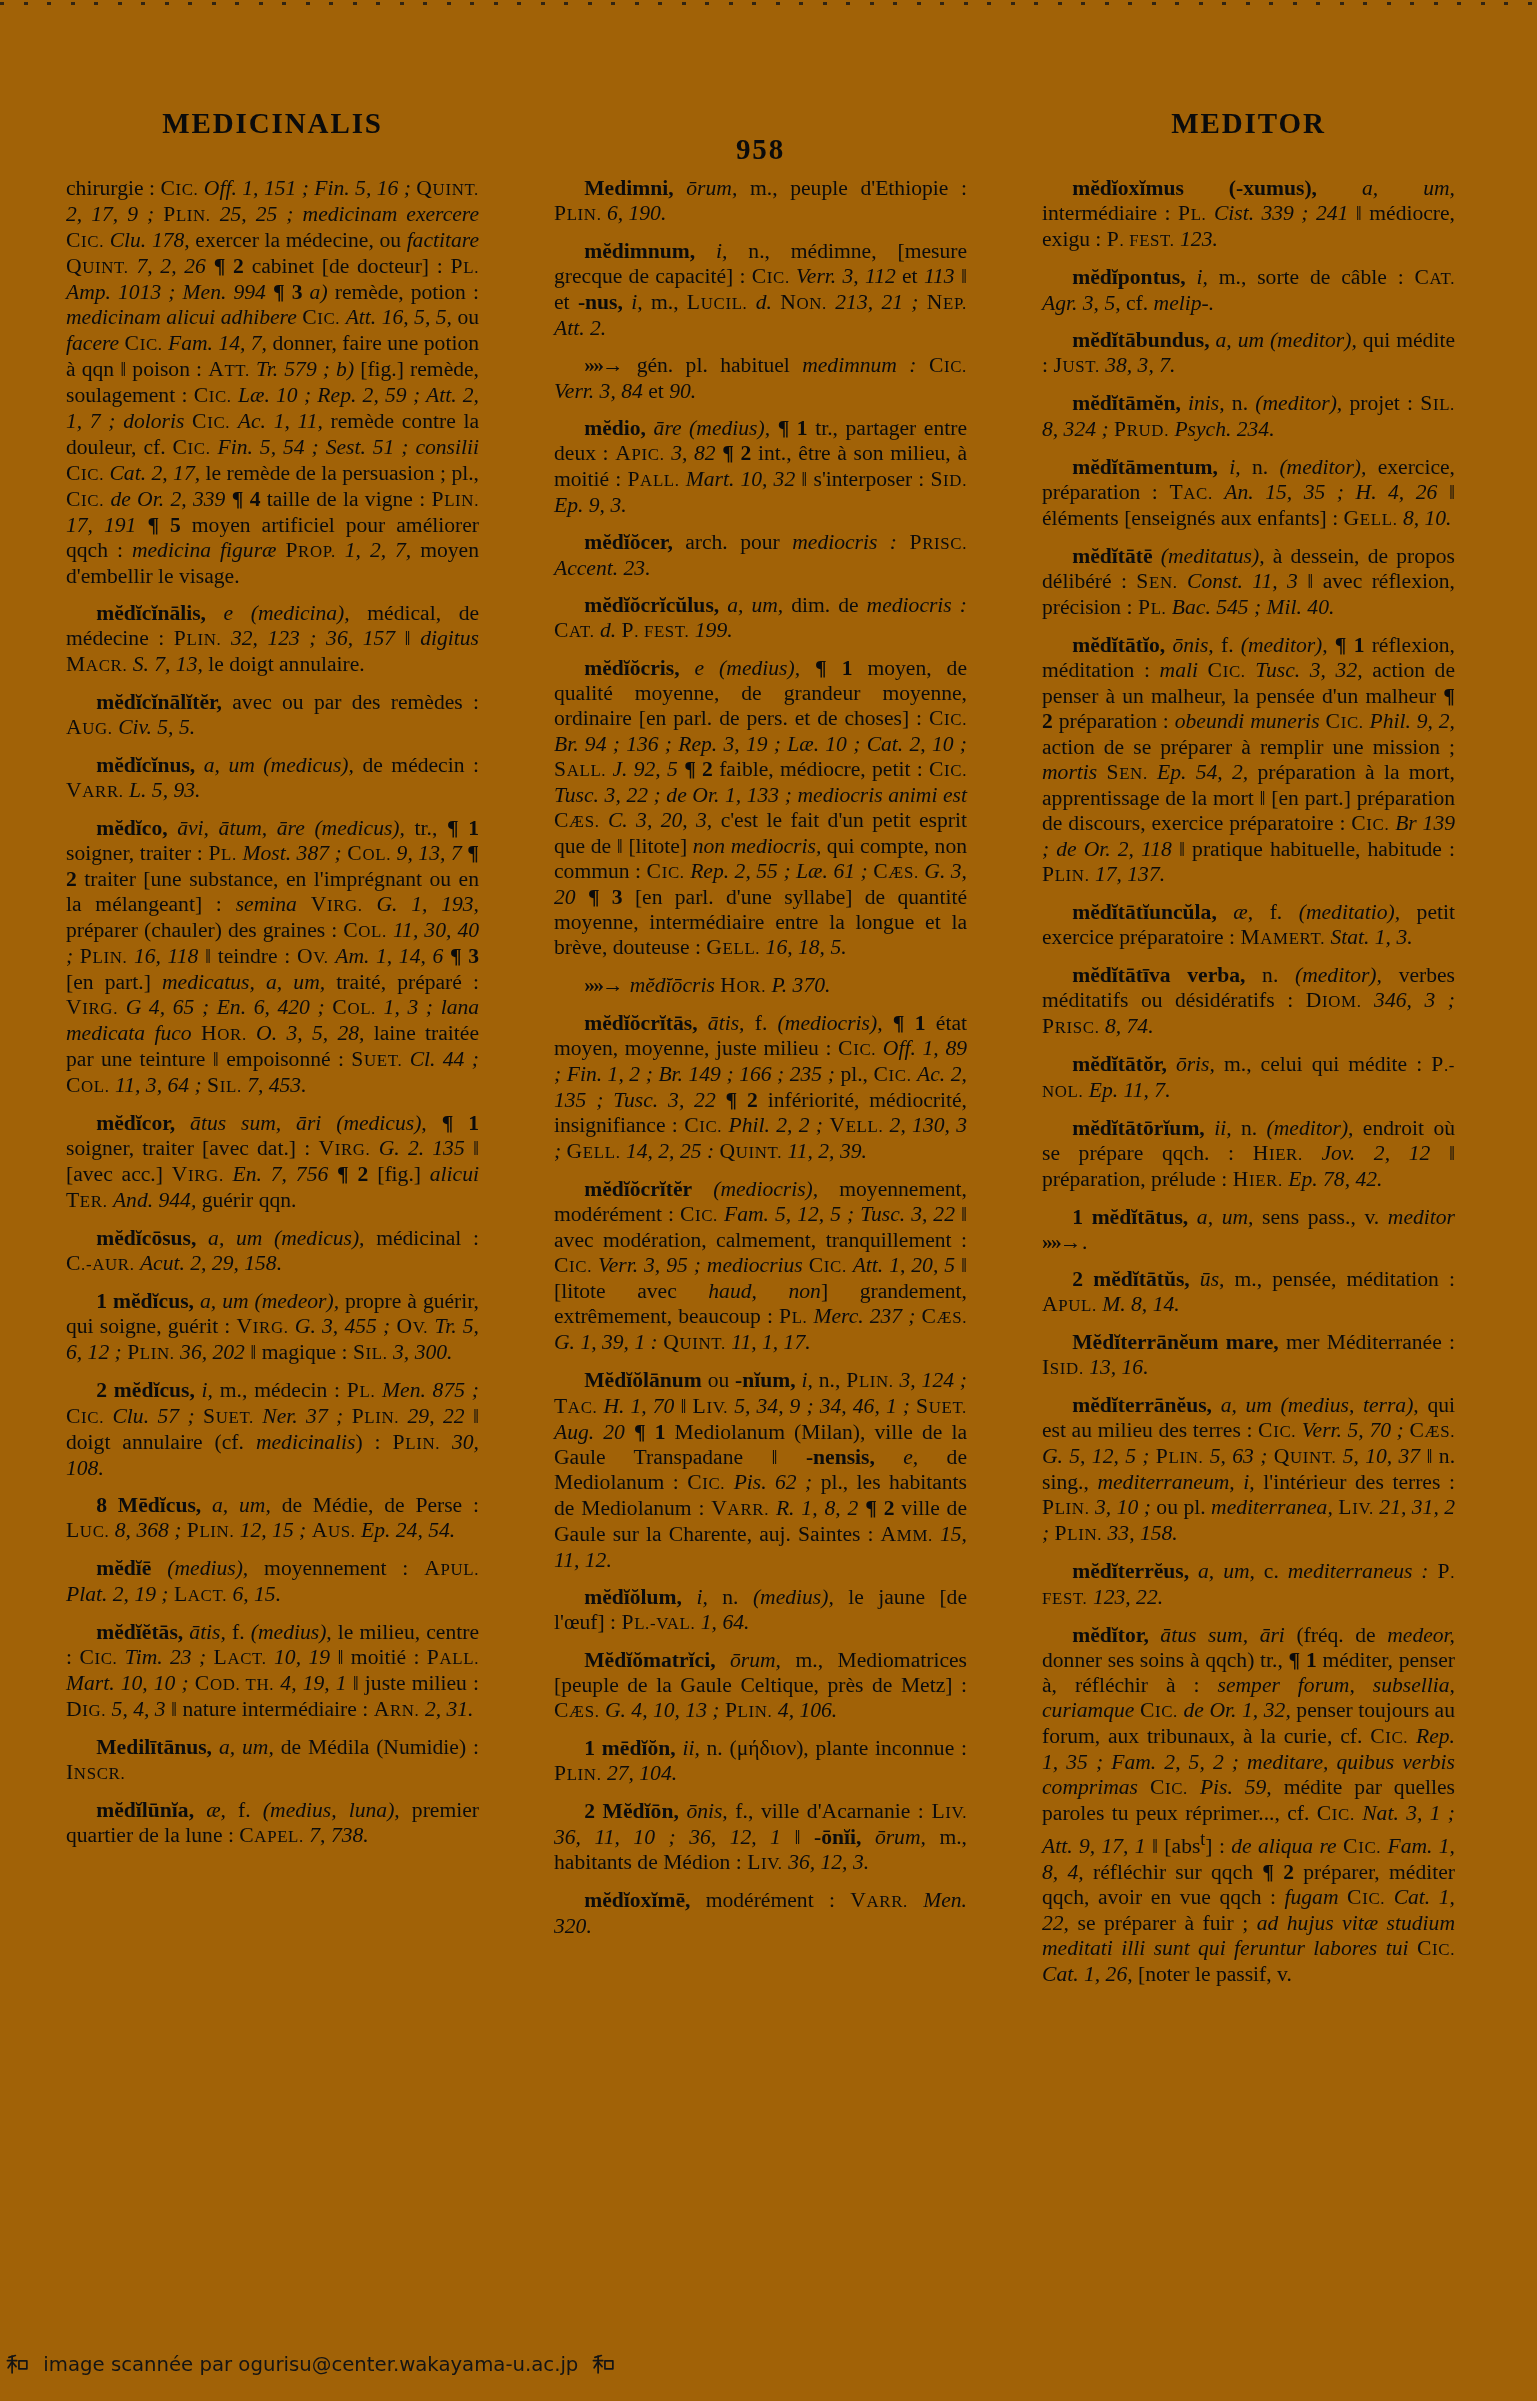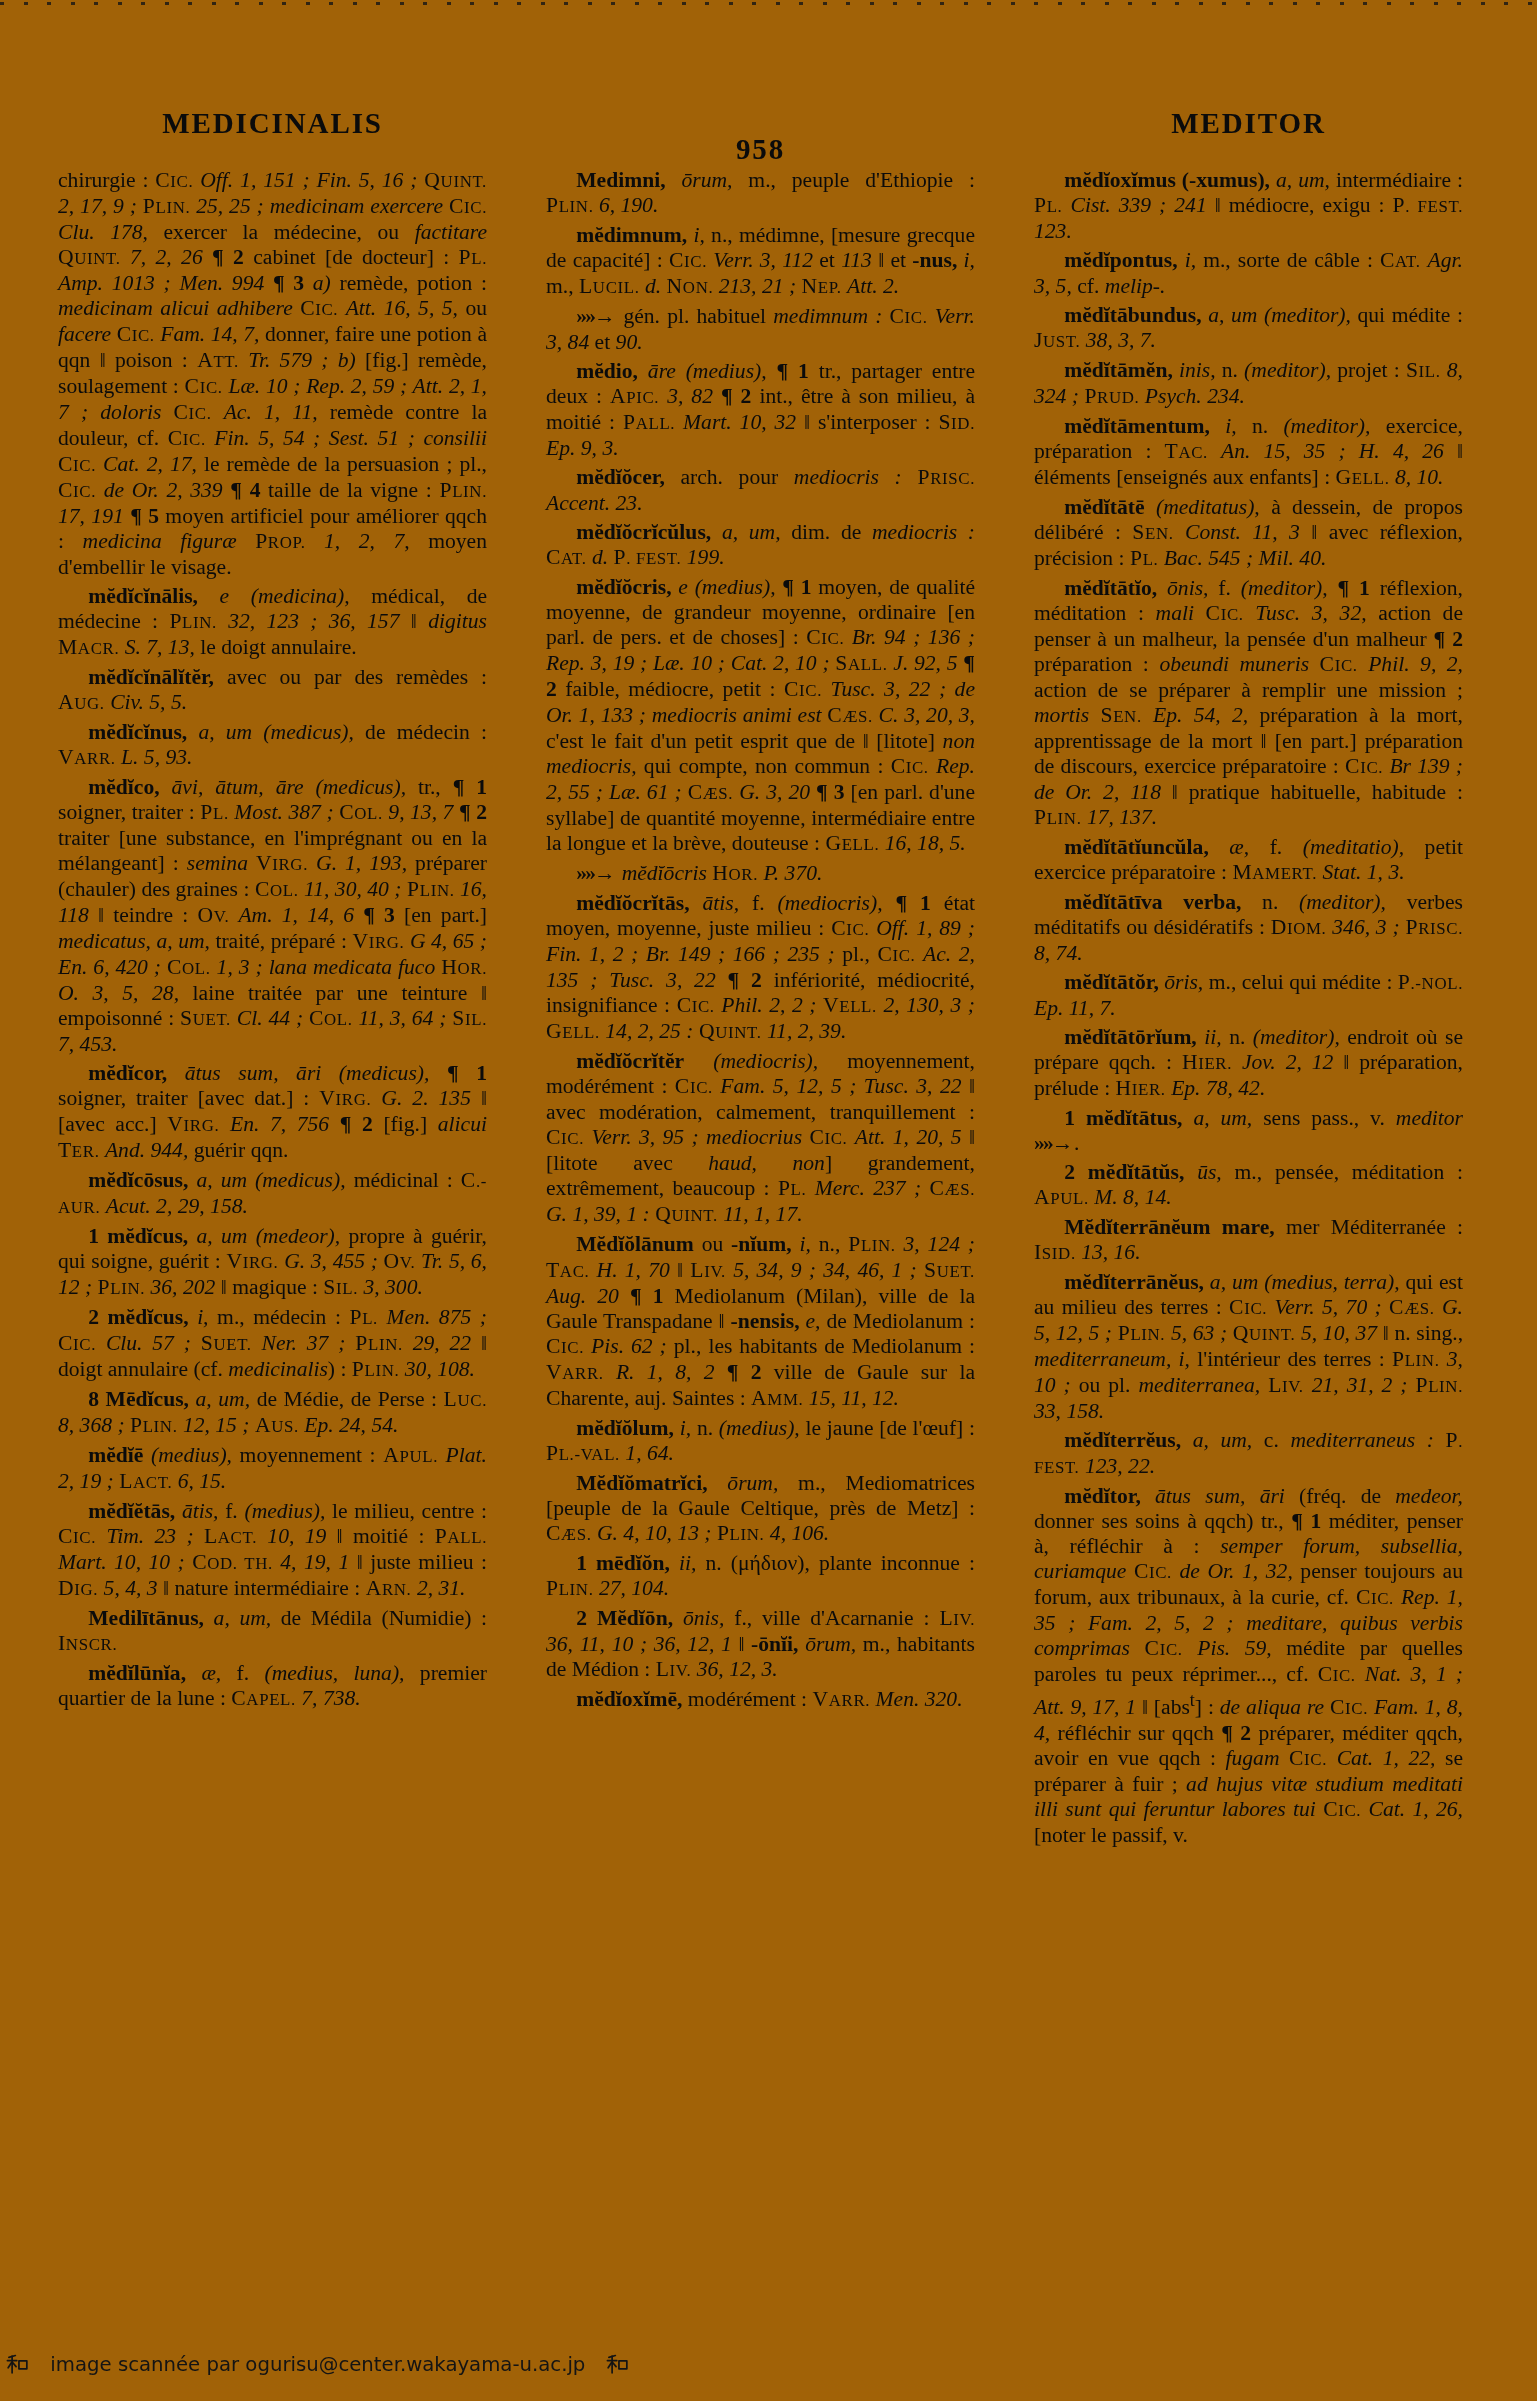--- a/index.html
+++ b/index.html
@@ -8,28 +8,28 @@
   .scan-marks{position:absolute;top:1.9px;left:0;width:100%;height:3.2px;opacity:.8;
         background:repeating-linear-gradient(90deg,#151515 0 4.4px,transparent 4.4px 23.5px);}
   .hdr{position:absolute;top:107px;height:33px;font-weight:700;font-size:29px;
         letter-spacing:1.9px;text-align:center;white-space:nowrap;}
   #hdr-left{left:54px;width:437px;}
   #hdr-center{left:542px;width:437px;margin-top:26px;}
   #hdr-right{left:1030px;width:437px;}
   .col{position:absolute;top:164px;width:437px;font-size:21.6px;line-height:25px;
         text-align:justify;text-justify:inter-word;}
   #col1{left:54px;} #col2{left:542px;} #col3{left:1030px;}
-  .para{margin:4px;text-indent:1.4em;}
+  .para{margin:12px;text-indent:1.4em;}
   .para.noindent{text-indent:0;}
   .b{font-weight:700;}
   .i{font-style:italic;}
   .sc{letter-spacing:.03em;}
   .sc .rest{font-size:.78em;}
   .arrow{font-weight:700;letter-spacing:-1.9px;padding-right:2.5px;white-space:nowrap;}
-  #footer{position:absolute;left:6.3px;top:2353px;display:flex;align-items:center;gap:21px;
+  #footer{position:absolute;left:6.3px;top:2353px;display:flex;align-items:center;gap:14px;
         font-family:"DejaVu Sans","Liberation Sans",sans-serif;font-size:19.7px;color:#141414;}
   .kanji{width:23px;height:23px;display:inline-block;}
   .kanji path,.kanji rect,.kanji line{stroke:#141414;stroke-width:2.4;fill:none;
         stroke-linecap:round;stroke-linejoin:round;}
 </style>
 </head>
 <body>
 
 <div id="page">
   <div class="scan-marks"></div>

